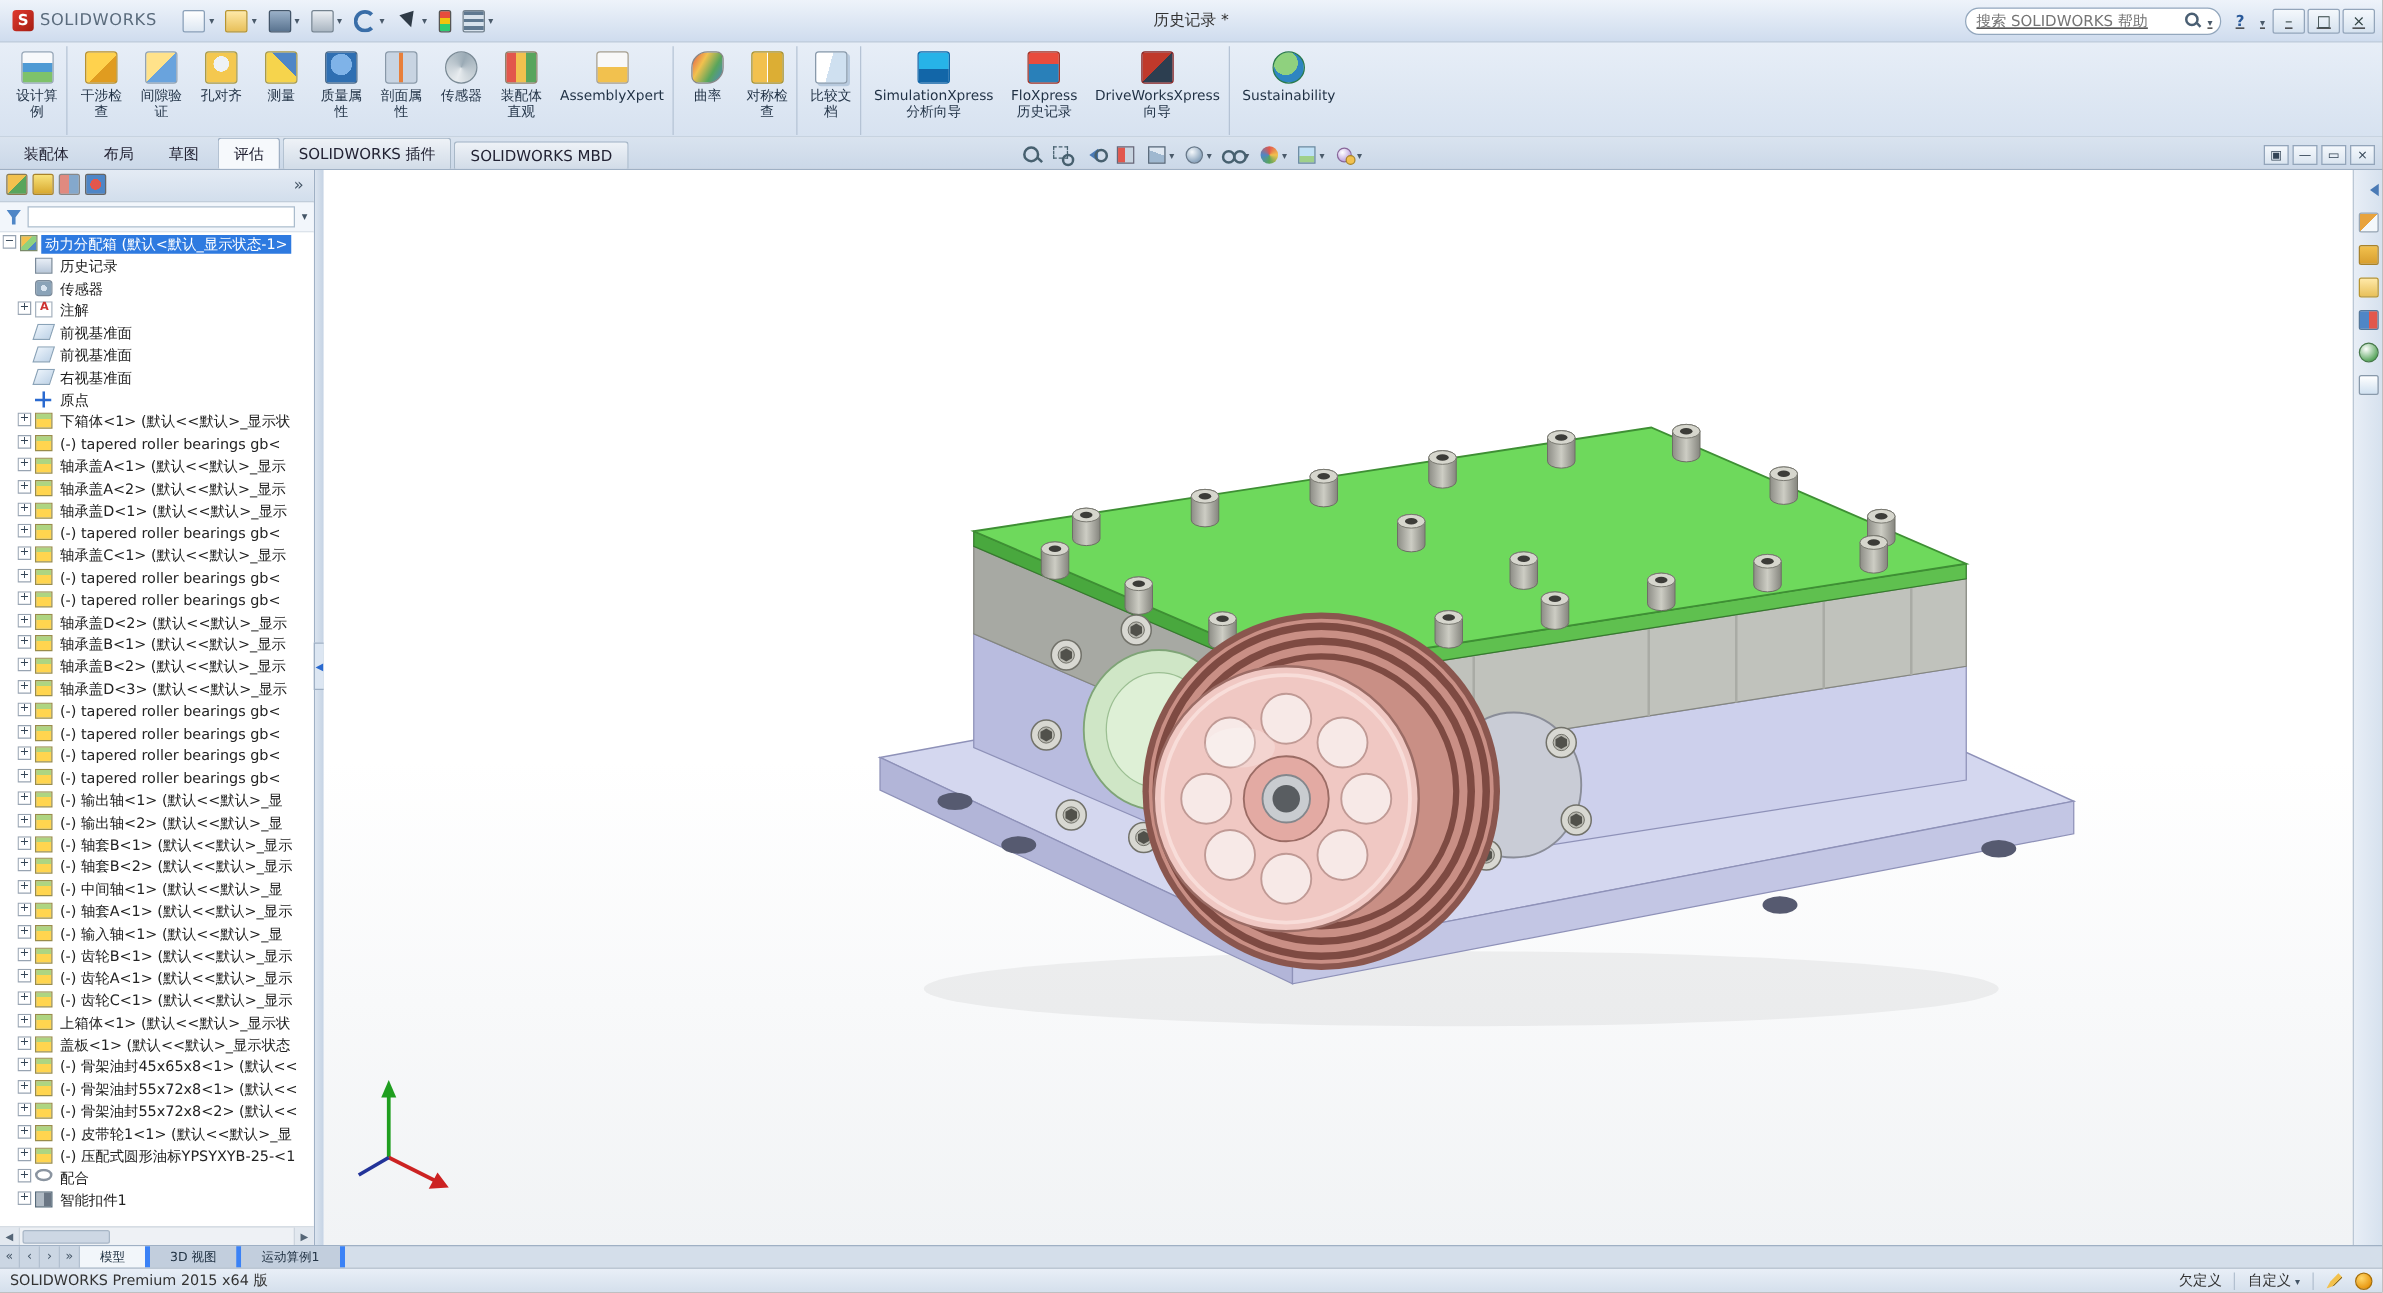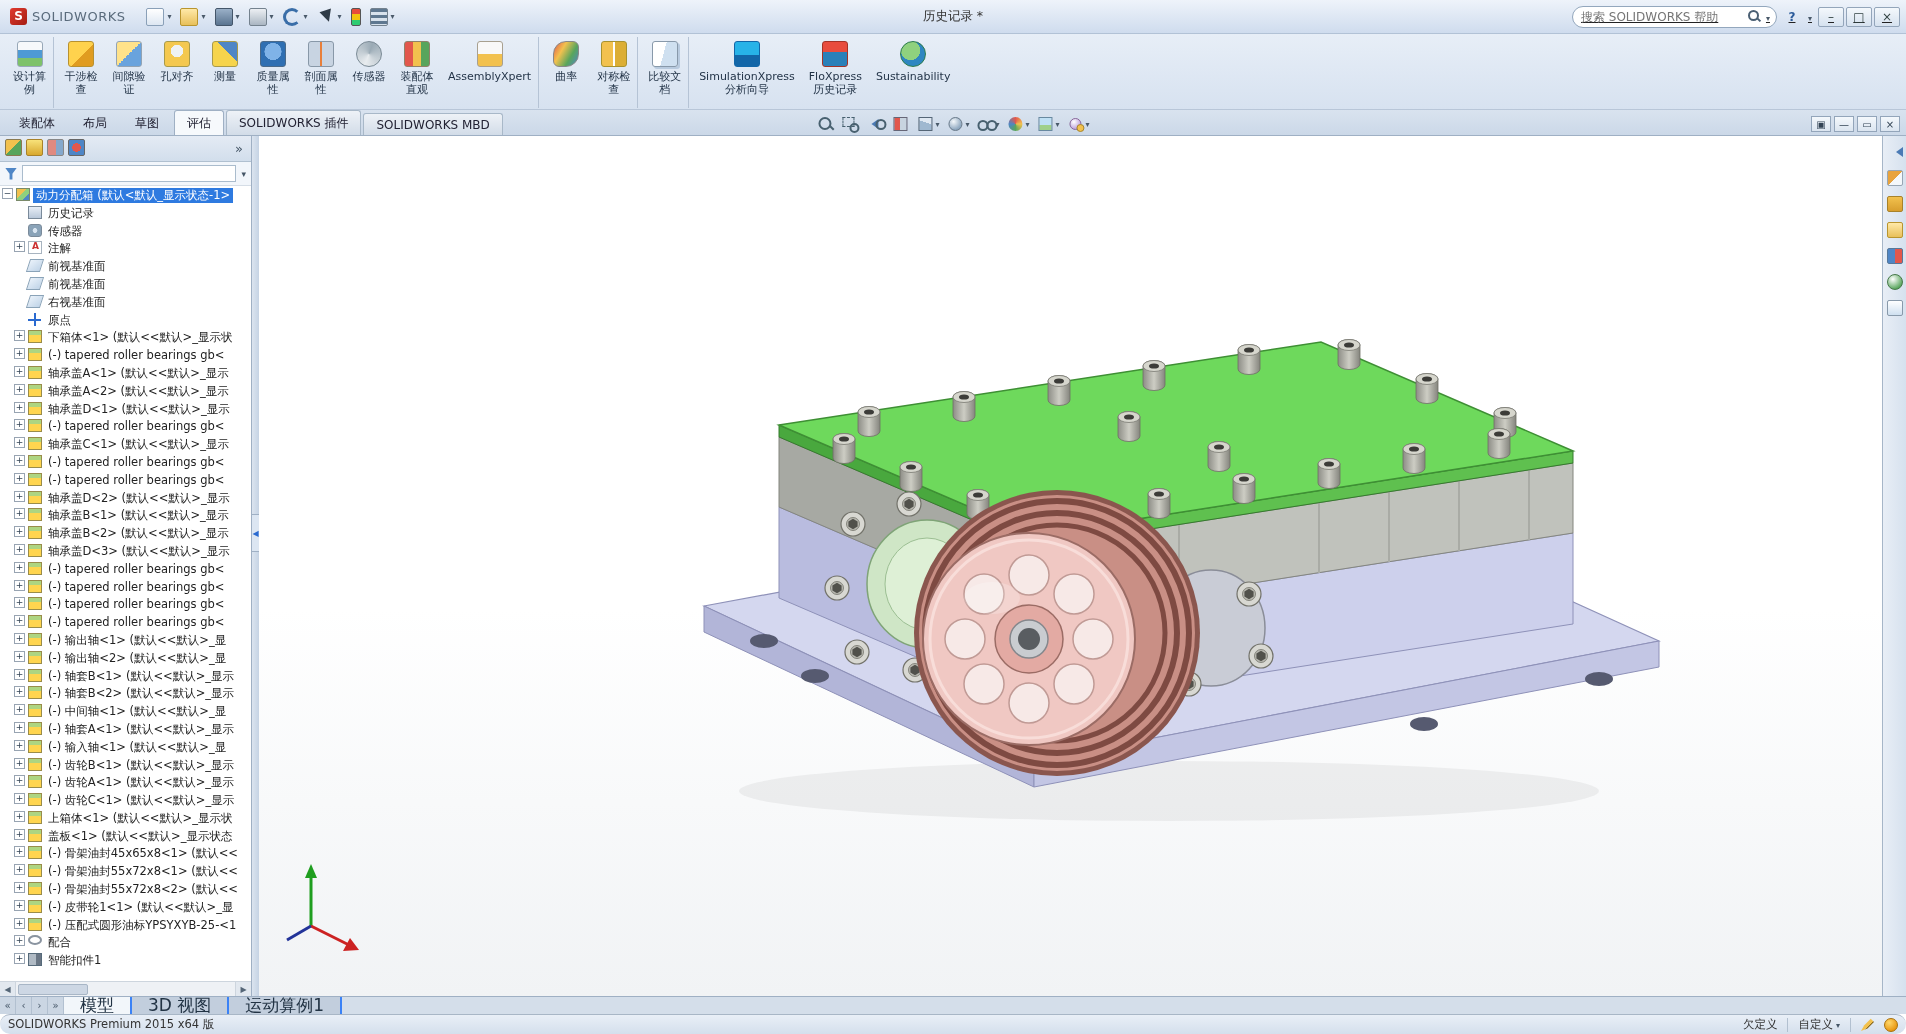--- a/index.html
+++ b/index.html
@@ -158,26 +158,26 @@
   .rstrip .ic-resources{background:linear-gradient(135deg,#e8a33d 0 50%,#f4f8fb 50%);border:1px solid #98a6b4;}
   .rstrip .ic-design-library{background:linear-gradient(#f2c14e,#d89e2e);border:1px solid #a8822a;}
   .rstrip .ic-file-explorer{background:linear-gradient(#ffe9a8,#e8c05a);border:1px solid #b9952e;}
   .rstrip .ic-view-palette{background:linear-gradient(90deg,#4f86c6 0 50%,#e2574c 50%);border:1px solid #56789a;}
   .rstrip .ic-appearances{background:radial-gradient(circle at 35% 30%,#fff,#58a55c 75%);border-radius:50%;border:1px solid #47784a;}
   .rstrip .ic-custom-properties{background:linear-gradient(#fff,#cfe0f0);border:1px solid #8899aa;}
 
   
   .doctabs{height:18px;flex:0 0 18px;background:#d4deea;border-top:1px solid #9fb0c4;display:flex;align-items:stretch;}
   .dnav{width:16px;display:flex;align-items:center;justify-content:center;font-size:10px;color:#456;background:#cbd6e3;border-right:1px solid #b2c0d0;}
-  .dtab{padding:0 16px;display:flex;align-items:center;font-size:17px;background:#c2cedd;border-right:2px solid #3b82f6;color:#234;}
+  .dtab{padding:0 16px;display:flex;align-items:center;font-size:10px;background:#c2cedd;border-right:4px solid #3b82f6;color:#234;}
   .dtab.active{background:#f2f6fa;}
 
   
   .statusbar{height:20px;flex:0 0 20px;background:linear-gradient(#e9eff7,#d4dfec);border-top:1px solid #a8b6c6;
-             display:flex;align-items:center;padding:0 8px;font-size:11.5px;color:#333;gap:10px;border-radius:10px;}
+             display:flex;align-items:center;padding:0 8px;font-size:11.5px;color:#333;gap:10px;}
   .sb-spacer{flex:1;}
   .sb-sep{width:1px;height:14px;background:#b2c0d0;}
   .sb-dd::after{content:"▾";font-size:8px;color:#456;margin-left:3px;}
   .globe{width:14px;height:14px;border-radius:50%;background:radial-gradient(circle at 35% 30%,#ffd76a,#e8960f 75%);border:1px solid #a8700a;}
   .pencil{width:13px;height:13px;background:linear-gradient(135deg,#f2c14e 0 60%,#8a6a20 60%);clip-path:polygon(0 100%,25% 55%,75% 5%,100% 30%,50% 80%);}
 </style>
 </head>
 <body>
 
 <div class="app">
@@ -302,20 +302,25 @@
       </div>
       <div class="rbtn">
         <span class="rb-ic ic-simulationxpress"></span>
         <span class="rb-label">SimulationXpress
 分析向导</span>
       </div>
       <div class="rbtn">
         <span class="rb-ic ic-floxpress"></span>
         <span class="rb-label">FloXpress
 历史记录</span>
+      </div>
+      <div class="rbtn grp-end">
+        <span class="rb-ic ic-driveworksxpress"></span>
+        <span class="rb-label">DriveWorksXpress
+向导</span>
       </div>
       <div class="rbtn">
         <span class="rb-ic ic-sustainability"></span>
         <span class="rb-label">Sustainability</span>
       </div>
     </div>
 
   <div class="tabstrip">
     <div style="display:flex;align-items:flex-end;">
 

